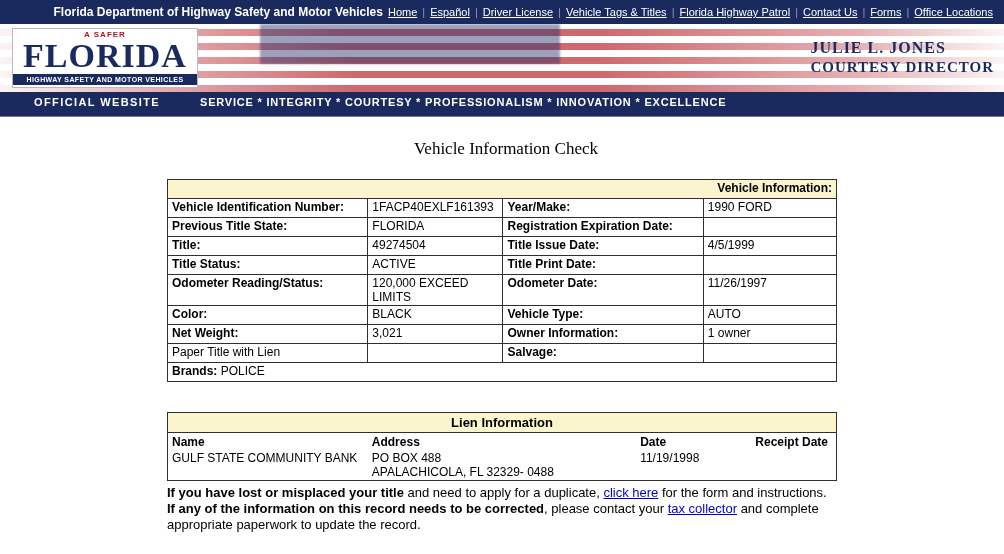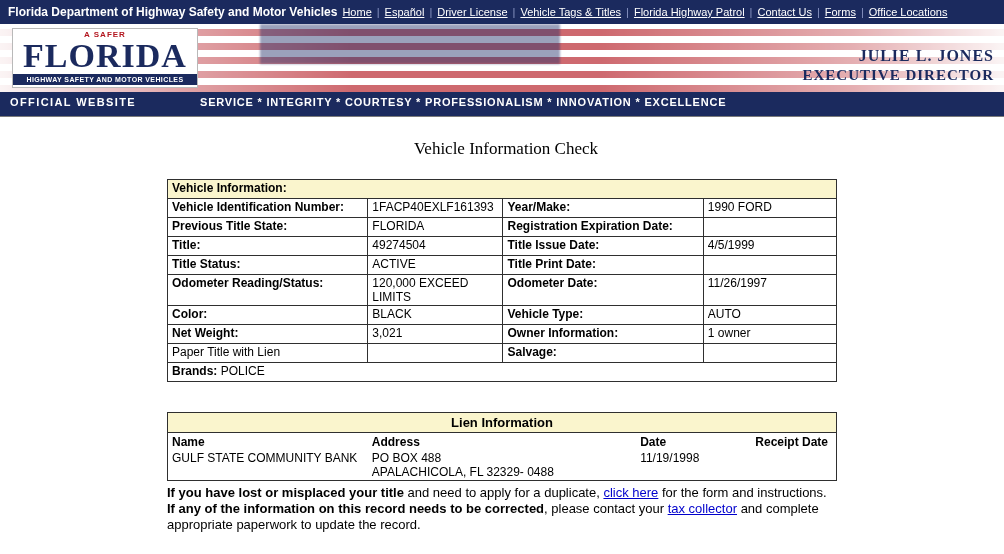--- a/index.html
+++ b/index.html
@@ -16,21 +16,21 @@
     overflow: hidden;
   }
 
   
   .topbar {
     background: #1b2a5e;
     color: #ffffff;
     height: 24px;
     display: flex;
     align-items: center;
-    justify-content: flex-start;
+    justify-content: flex-end;
     padding: 0 6px 0 8px;
     box-sizing: border-box;
   }
   .topbar .agency {
     font-size: 12px;
     font-weight: bold;
     white-space: nowrap;
   }
   .topbar .navlinks {
     font-size: 11px;
@@ -101,22 +101,21 @@
     color: #ffffff;
     font-size: 7px;
     font-weight: bold;
     letter-spacing: 0.4px;
     line-height: 11px;
     margin-top: 1px;
   }
   .banner .director {
     position: absolute;
     right: 10px;
-    top: 22px;
-    text-align: right;
+    top: 14px;
     color: #1b2a5e;
     font-family: "Liberation Serif", serif;
   }
   .banner .director .name {
     font-size: 16px;
     font-weight: bold;
     letter-spacing: 1px;
     line-height: 20px;
   }
   .banner .director .title {
@@ -132,21 +131,21 @@
     color: #ffffff;
     height: 20px;
     display: flex;
     align-items: center;
     font-size: 11px;
     font-weight: bold;
     letter-spacing: 0.6px;
   }
   .motto .official {
     width: 200px;
-    padding-left: 10px;
+    padding-left: 34px;
     box-sizing: border-box;
     letter-spacing: 1.4px;
   }
   .motto .values {
     letter-spacing: 0.8px;
   }
   .bluebar-bottom {
     height: 4px;
     background: #1b2a5e;
     border-bottom: 1px solid #7a7a7a;
@@ -174,21 +173,21 @@
   table.info td {
     border: 1px solid #2f2f2f;
     padding: 1px 4px;
     font-size: 12px;
     vertical-align: top;
     line-height: 14px;
     height: 16px;
   }
   td.hdr {
     background: #faf5cd;
-    text-align: left;
+    text-align: right;
     font-weight: bold;
     font-size: 13px;
     padding: 2px 0;
   }
   td.lbl {
     font-weight: bold;
   }
   td.val {
     font-weight: normal;
   }
@@ -263,21 +262,21 @@
 <div class="banner">
   <div class="flagwash"></div>
   <div class="flagblue"></div>
   <div class="logo">
     <div class="safer">A SAFER</div>
     <div class="florida">FLORIDA</div>
     <div class="sub">HIGHWAY SAFETY AND MOTOR VEHICLES</div>
   </div>
   <div class="director">
     <div class="name">JULIE L. JONES</div>
-    <div class="title">EXECUTIVE DIRECTOR</div>
+    <div class="title">COURTESY DIRECTOR</div>
   </div>
 </div>
 
 <div class="motto">
   <div class="official">OFFICIAL WEBSITE</div>
   <div class="values">SERVICE  *  INTEGRITY  *  COURTESY  *  PROFESSIONALISM  *  INNOVATION  *  EXCELLENCE</div>
 </div>
 <div class="bluebar-bottom"></div>
 
 <div class="page-title">Vehicle Information Check</div>

